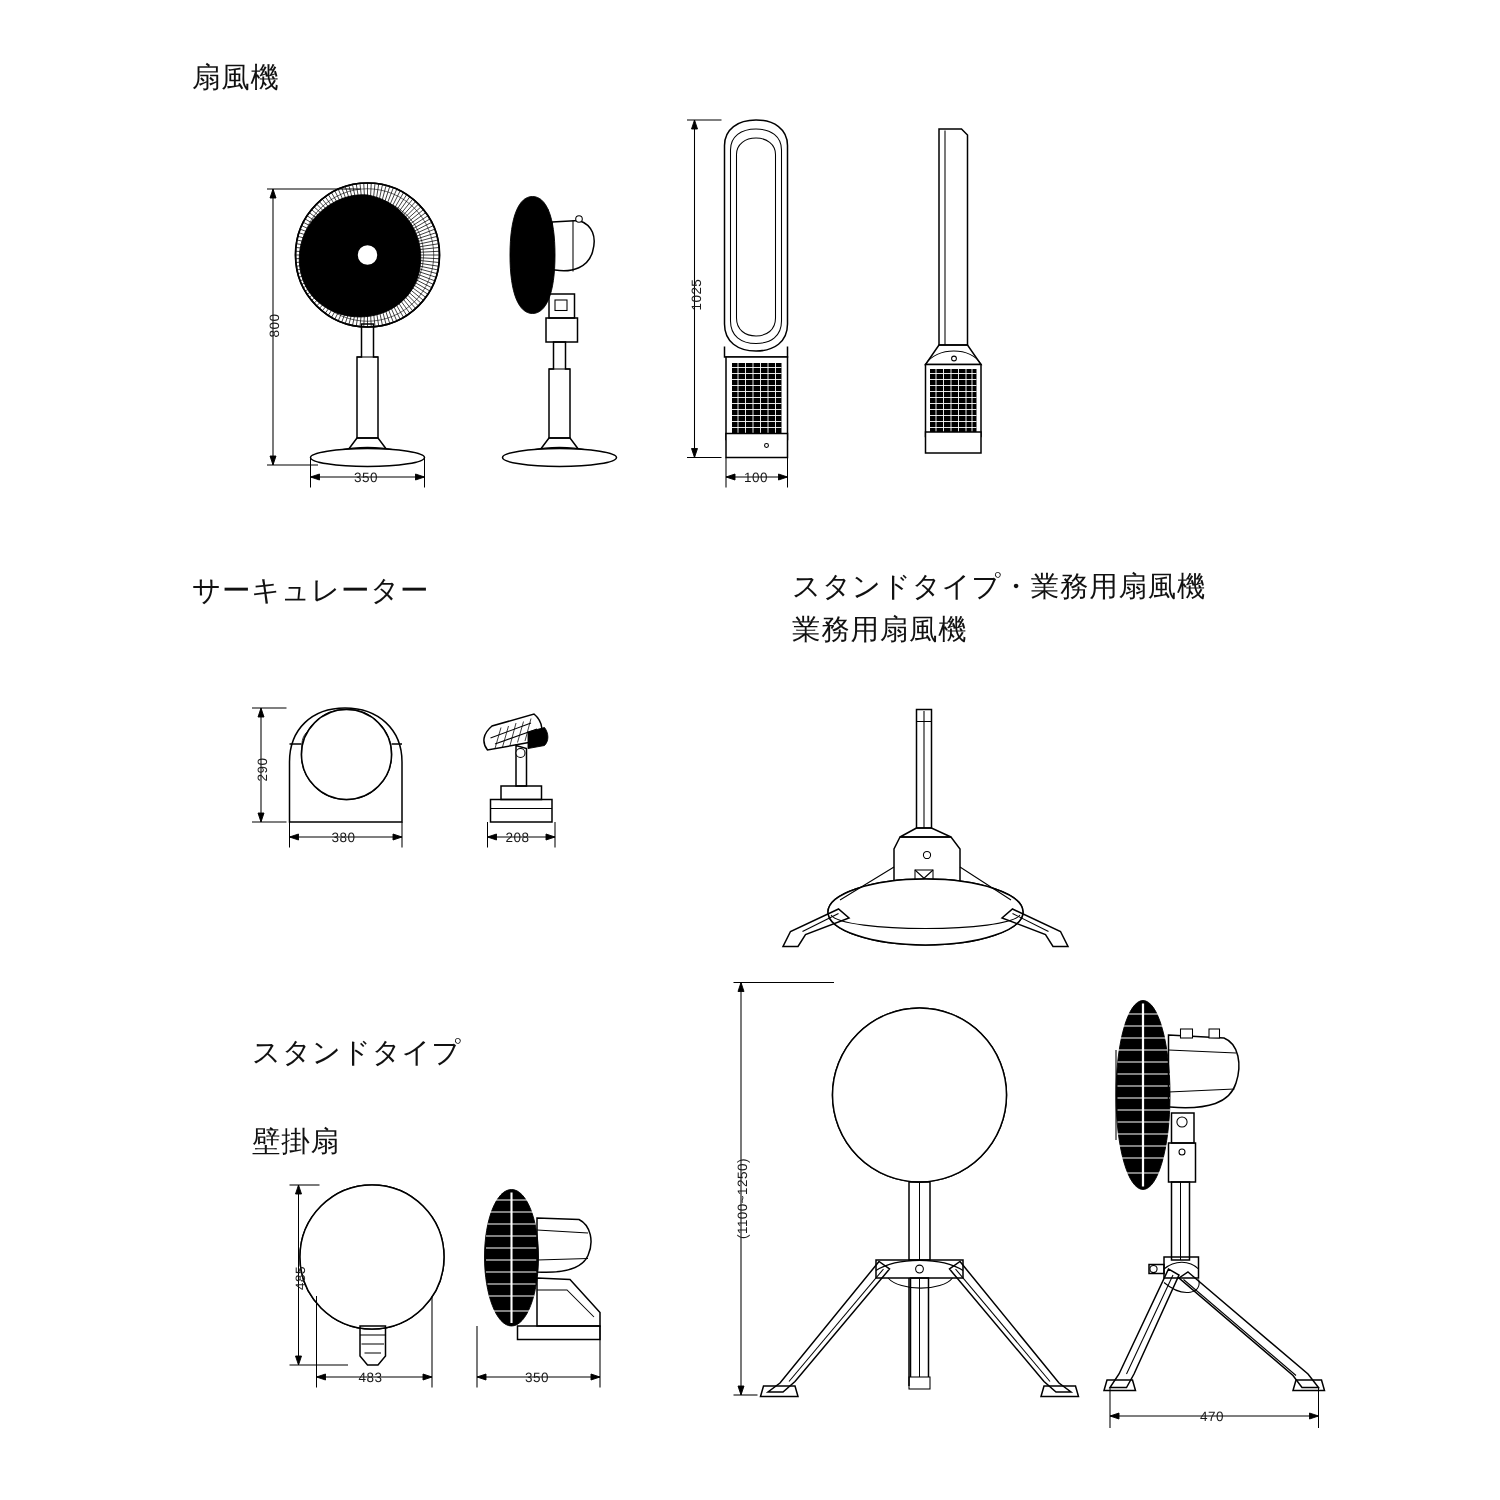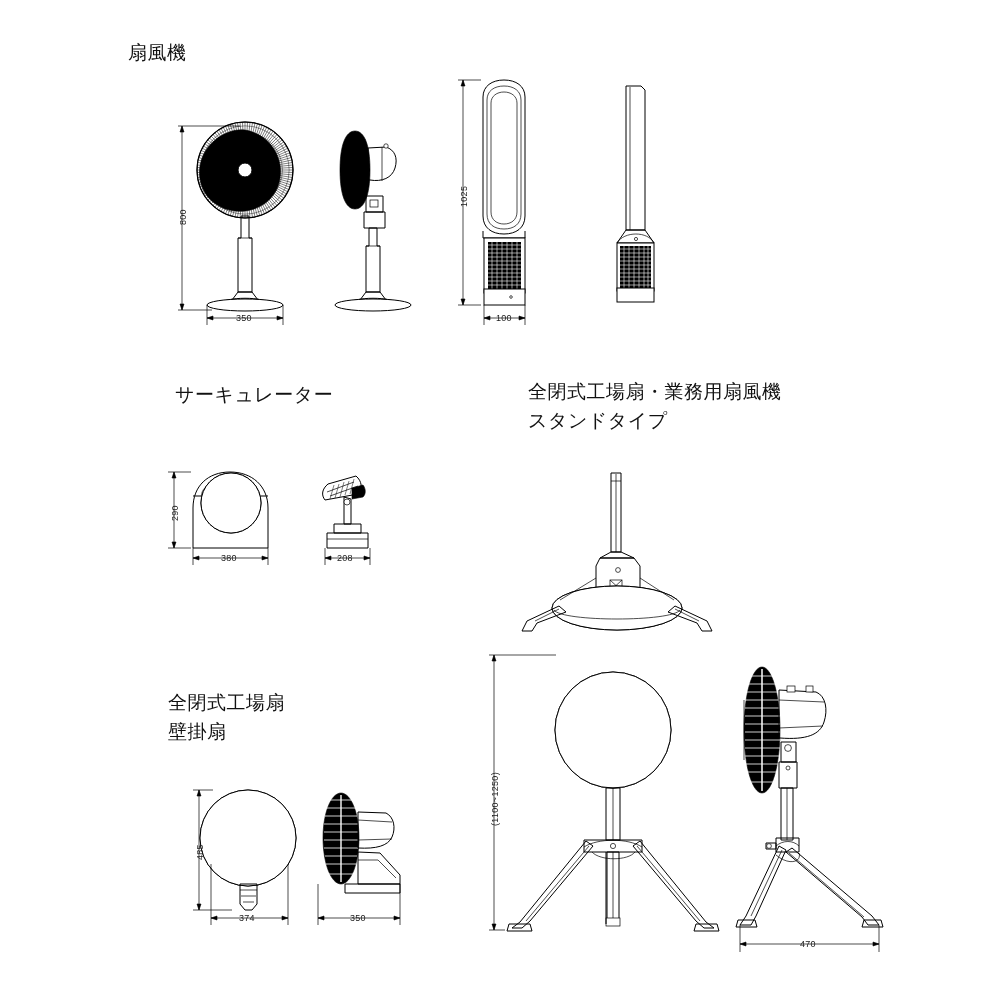--- a/index.html
+++ b/index.html
@@ -28,27 +28,27 @@
   .blade{stroke:#000;stroke-width:.55;fill:none;}
   .grill{stroke:#000;stroke-width:.5;fill:none;}
 </style>
 </head>
 <body>
 
 <div class="stage">
 
   <div class="heading" style="left:128px;top:40px;">扇風機</div>
 
-  <div class="heading" style="left:128px;top:382px;margin-left:47px;">サーキュレーター</div>
-
-  <div class="heading" style="left:528px;top:379px;">全閉式工場扇・業務用扇風機</div>
-  <div class="heading" style="left:528px;top:408px;">スタンドタイプ</div>
-
-  <div class="heading" style="left:168px;top:690px;">全閉式工場扇</div>
-  <div class="heading" style="left:168px;top:719px;">壁掛扇</div>
+  <div class="heading" style="left:128px;top:382px;">サーキュレーター</div>
+
+  <div class="heading" style="left:528px;top:379px;">スタンドタイプ・業務用扇風機</div>
+  <div class="heading" style="left:528px;top:408px;">業務用扇風機</div>
+
+  <div class="heading" style="left:168px;top:690px;">スタンドタイプ</div>
+  <div class="heading" style="left:168px;top:749px;">壁掛扇</div>
 
   <svg width="1000" height="1000">
 
     <g>
 
       <g>
         <circle cx="245" cy="170" r="48" fill="#fff" stroke="#000" stroke-width="1"></circle>
         <g class="grill">
 
           <g id="ped-spokes">
@@ -848,16 +848,16 @@
   <div class="dim-label" style="left:496px;top:313px;">100</div>
 
   <div class="dim-label vert" style="left:170px;top:521px;">290</div>
   <div class="dim-label" style="left:221px;top:553px;">380</div>
   <div class="dim-label" style="left:337px;top:553px;">208</div>
 
   <div class="dim-label vert" style="left:490px;top:826px;">(1100~1250)</div>
   <div class="dim-label" style="left:800px;top:939px;">470</div>
 
   <div class="dim-label vert" style="left:195px;top:860px;">485</div>
-  <div class="dim-label" style="left:239px;top:913px;">374</div>
+  <div class="dim-label" style="left:239px;top:913px;">483</div>
   <div class="dim-label" style="left:350px;top:913px;">350</div>
 
 </div>
 
 </body></html>

